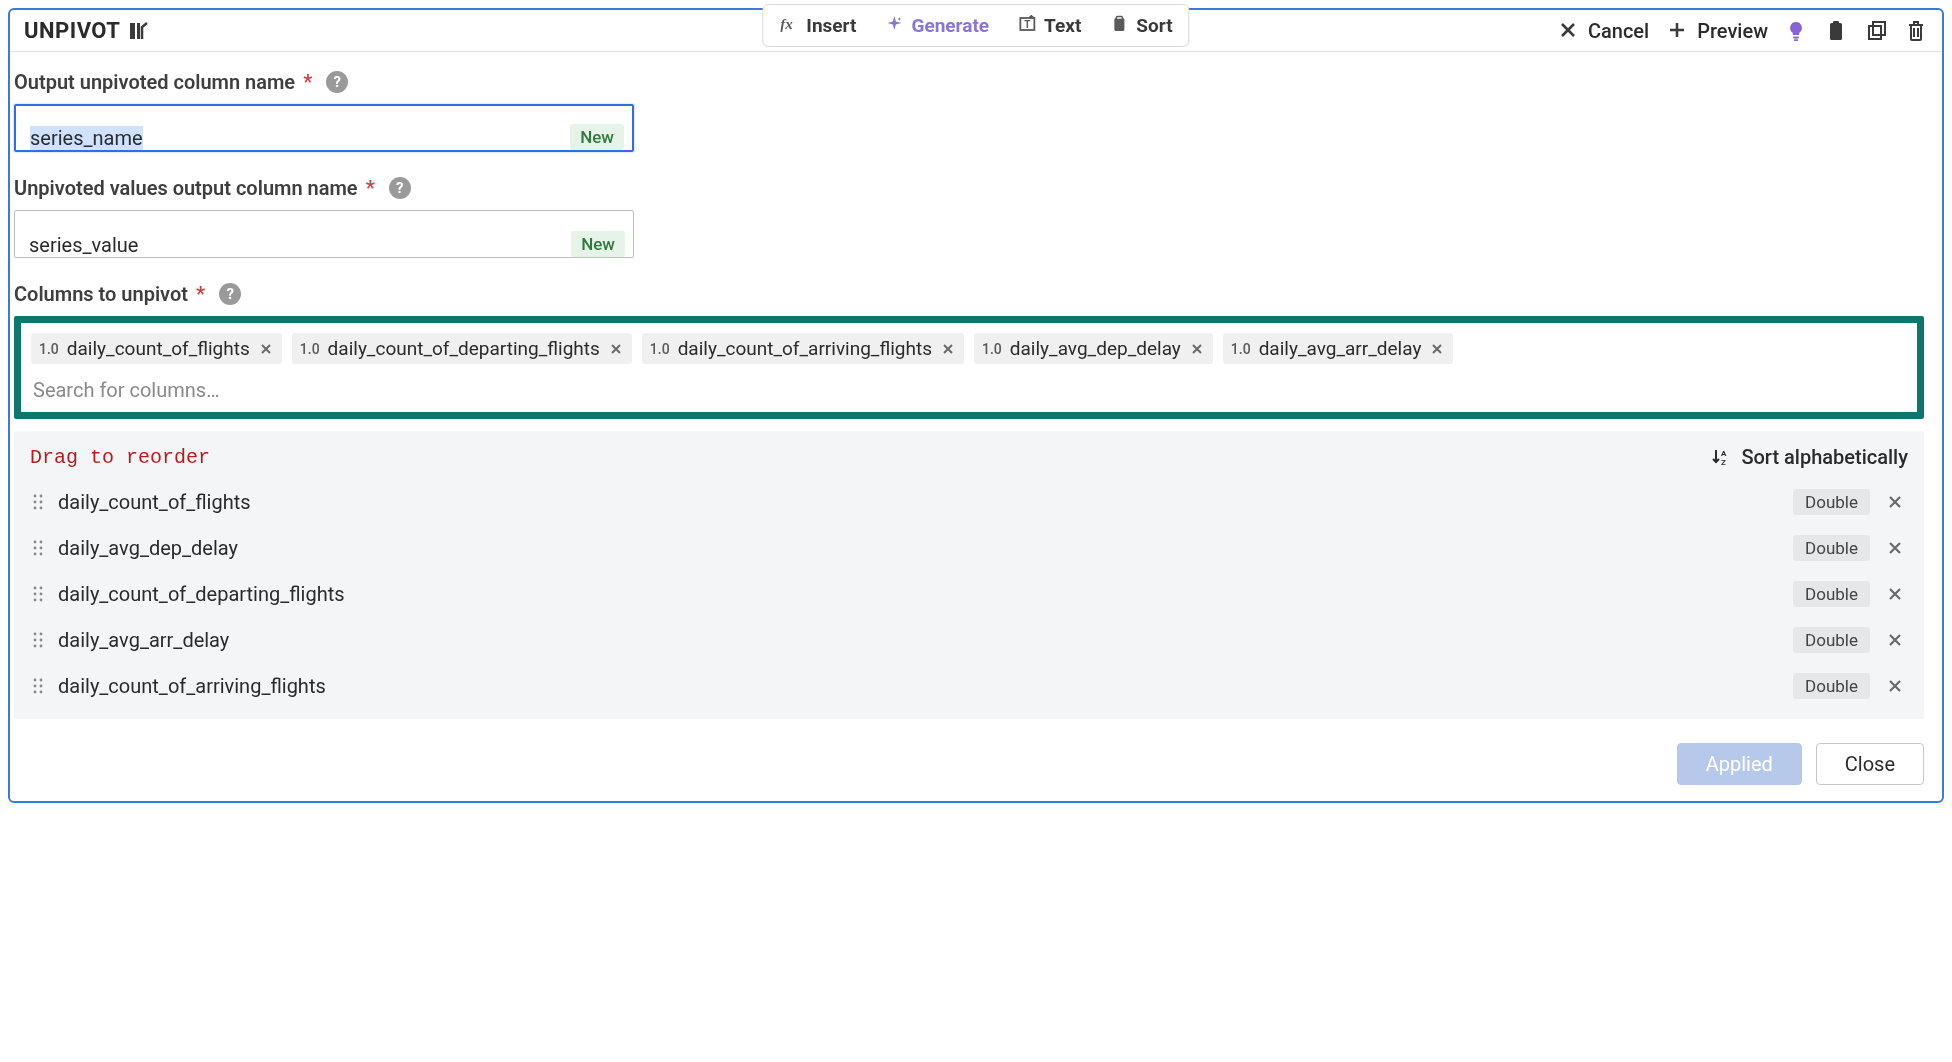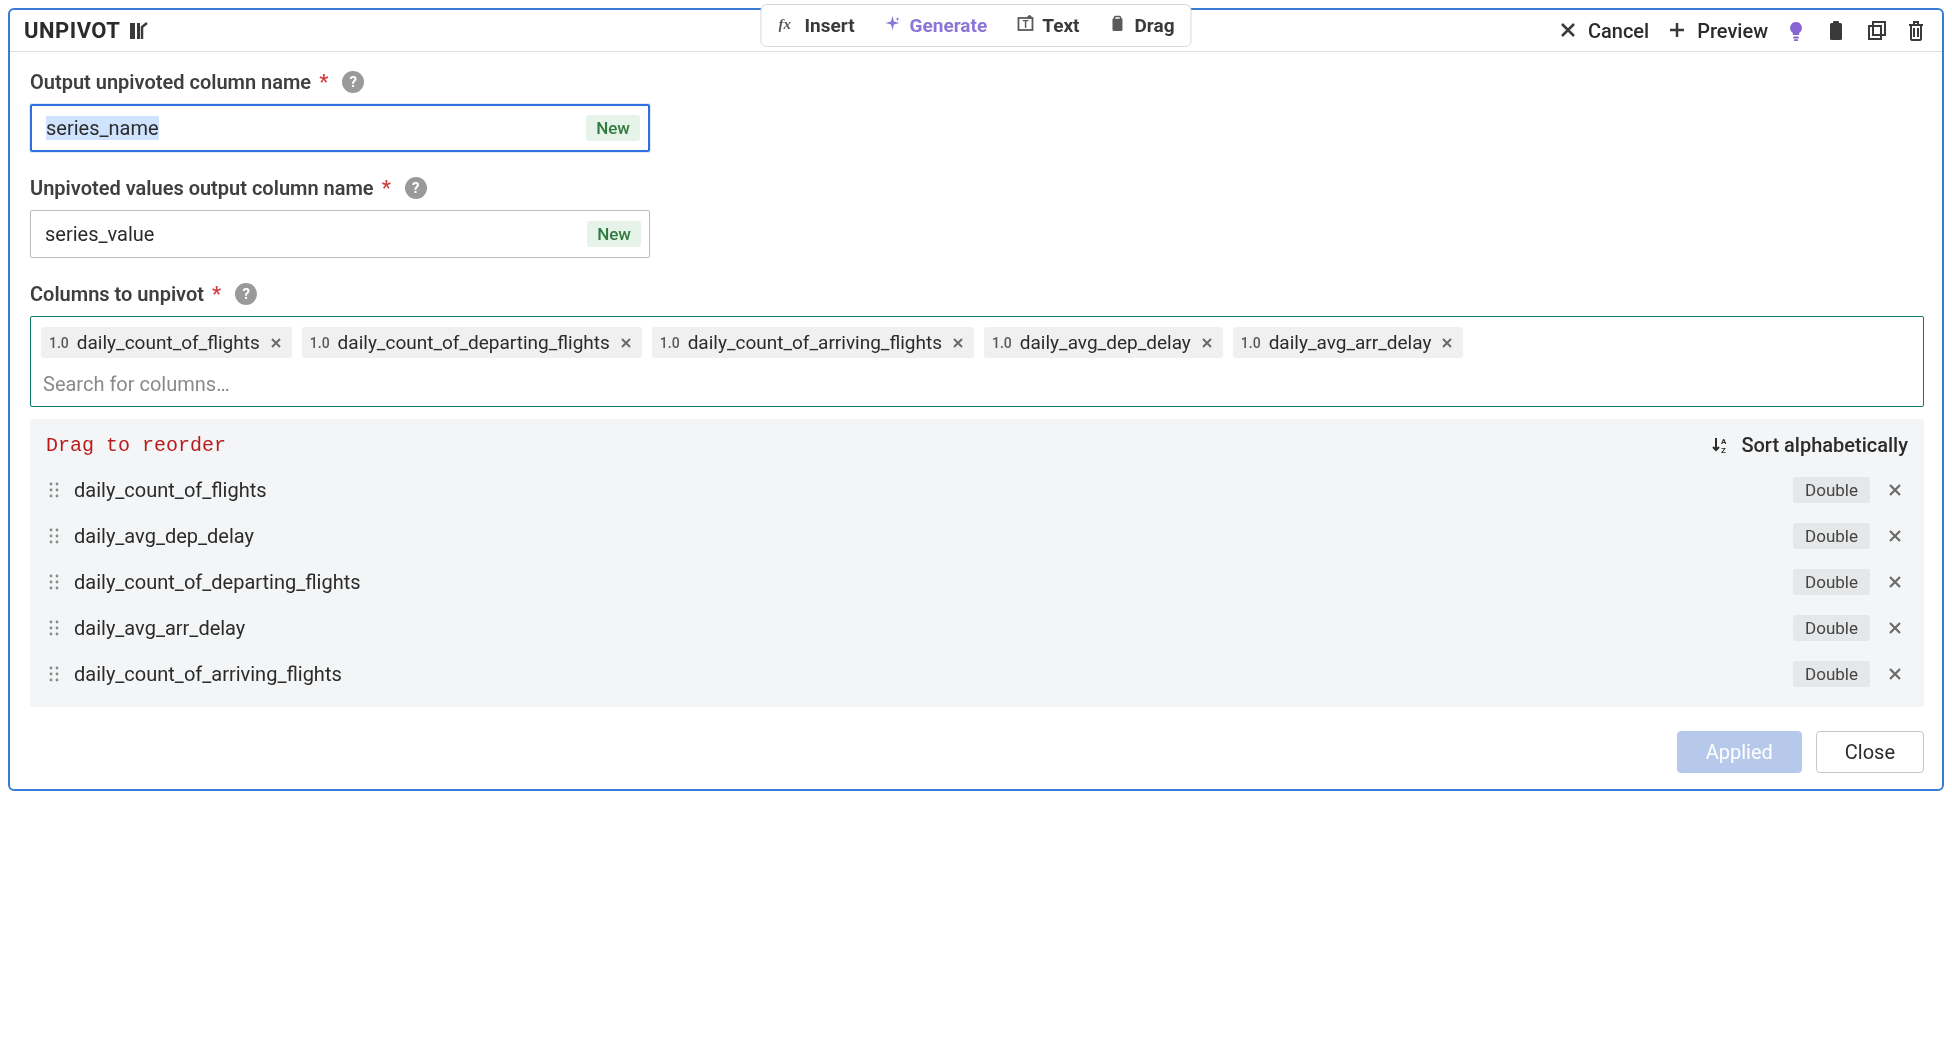--- a/index.html
+++ b/index.html
@@ -71,42 +71,42 @@
     align-items: center;
     gap: 8px;
     font-size: 20px;
     font-weight: 500;
     color: #2b2b2b;
     cursor: pointer;
   }
   .hr-icon { display:inline-flex; width:22px; height:22px; color:#3a3a3a; }
   .hr-icon.purple { color:#8a63d2; }
   .body {
-    padding: 18px 18px 10px 20px;
+    padding: 18px 18px 10px 4px;
   }
   .field-label {
     font-size: 20px;
     font-weight: 600;
     color: #3f3f3f;
     display: flex;
     align-items: center;
     gap: 8px;
     margin-bottom: 10px;
   }
   .req { color: #d04040; font-weight:700;}
   .help-icon {
     width: 22px; height: 22px; border-radius: 50%;
     background: #9a9a9a; color: #fff;
     display: inline-flex; align-items:center; justify-content:center;
     font-size: 15px; font-weight:700;
     margin-left: 6px;
   }
   .input-wrap {
     display: flex;
-    align-items: center;
+    align-items: flex-end;
     border: 1px solid #bdbdbd;
     border-radius: 2px;
     height: 48px;
     padding: 0 8px 0 14px;
     width: 620px;
     margin-bottom: 24px;
   }
   .input-wrap.focused {
     border: 2px solid #2f6fe0;
     box-shadow: 0 0 0 1px rgba(47,111,224,0.15);
@@ -122,21 +122,21 @@
   }
   .badge-new {
     background: #e6f3e8;
     color: #2f7a3e;
     border-radius: 3px;
     padding: 3px 10px;
     font-size: 17px;
     font-weight: 500;
   }
   .chips-container {
-    border: 1px solid #0f766e;
+    border: 7px solid #0f766e;
     border-radius: 2px;
     padding: 10px 10px 6px 10px;
     margin-bottom: 12px;
   }
   .chips-row {
     display: flex;
     flex-wrap: wrap;
     gap: 10px;
     margin-bottom: 8px;
   }
@@ -262,21 +262,21 @@
           </span>
         <span>Text</span>
       </div>
       <div class="tb-btn">
         <span class="tb-icon">
             <svg width="18" height="18" viewBox="0 0 18 18">
               <rect x="4" y="3" width="10" height="13" rx="1.5" fill="currentColor"></rect>
               <rect x="6" y="1.5" width="6" height="3" rx="1" fill="#fff" stroke="currentColor" stroke-width="1.5"></rect>
             </svg>
           </span>
-        <span>Drag</span>
+        <span>Sort</span>
       </div>
     </div>
 
     <div class="header-right">
       <div class="hr-btn">
         <span class="hr-icon">
             <svg width="20" height="20" viewBox="0 0 20 20">
               <path d="M4 4 L16 16 M16 4 L4 16" stroke="currentColor" stroke-width="2.5"></path>
             </svg>
           </span>

